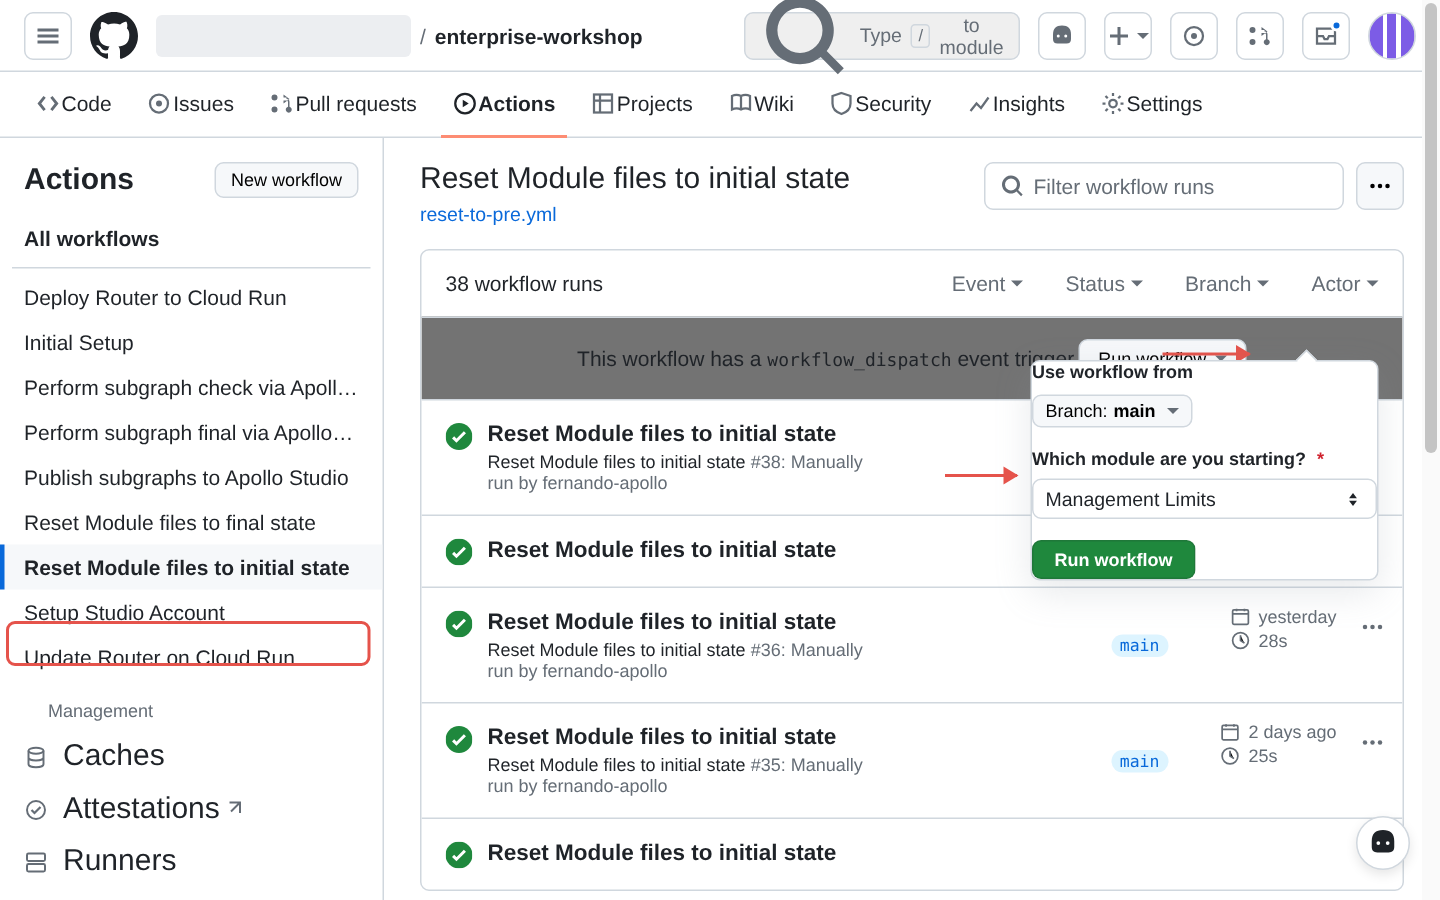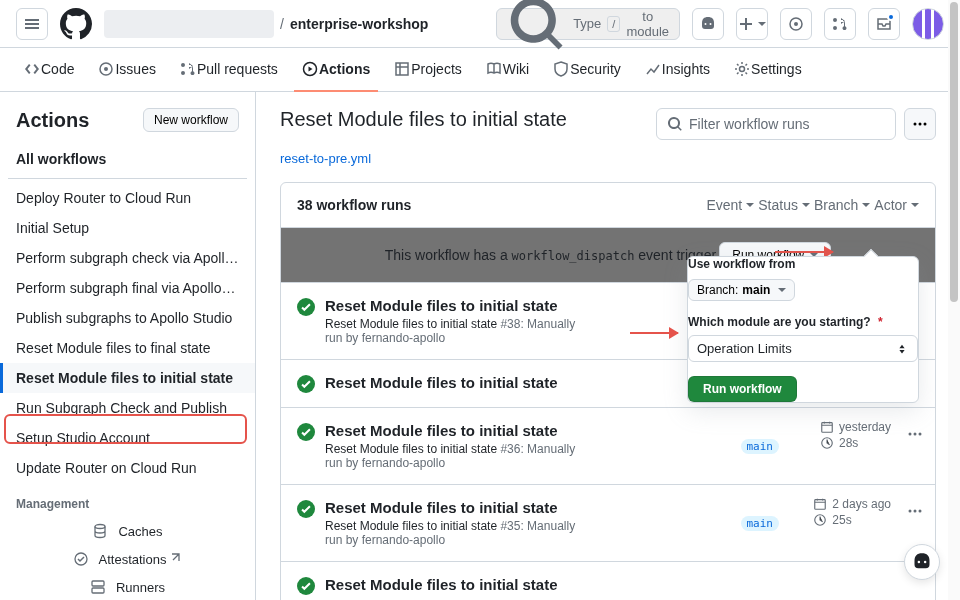--- a/index.html
+++ b/index.html
@@ -31,36 +31,36 @@
 .main{display:flex;height:508px}
 .sidebar{width:256px;border-right:1px solid #d0d7de;padding:16px 0;overflow:hidden}
 .side-head{display:flex;align-items:center;justify-content:space-between;padding:0 16px 12px}
 .side-head h2{font-size:20px;font-weight:600}
 .new-wf-btn{border:1px solid #d0d7de;background:#f6f8fa;border-radius:6px;padding:4px 10px;font-size:12px;font-weight:500}
 .wf-item{padding:7px 16px;font-size:14px;color:#1f2328;white-space:nowrap;overflow:hidden;text-overflow:ellipsis;cursor:pointer}
 .wf-item.bold{font-weight:600}
 .wf-divider{height:1px;background:#d0d7de;margin:4px 8px}
 .wf-item.selected{background:#f6f8fa;border-left:3px solid #0969da;padding-left:13px;font-weight:600;position:relative}
 .select-ring{position:absolute;left:4px;right:8px;top:322px;height:30px;border:2px solid #e5534b;border-radius:6px;pointer-events:none}
-.mgmt-label{font-size:12px;color:#656d76;font-weight:700;padding:14px 16px 6px}
-.mgmt-item{display:flex;align-items:center;justify-content:center;padding:6px 16px;font-size:13px}
+.mgmt-label{font-size:12px;color:#656d76;font-weight:400;padding:14px 32px 6px}
+.mgmt-item{display:flex;align-items:center;justify-content:flex-start;padding:6px 16px;font-size:20px}
 .mgmt-item svg{width:16px;height:16px;color:#656d76}
 .mgmt-left{display:flex;align-items:center;gap:10px}
 
 .content{flex:1;padding:16px 24px;overflow:hidden;position:relative}
 .chead{display:flex;align-items:flex-start;justify-content:space-between;gap:12px}
 .ctitle{font-size:20px;font-weight:400}
-.cfile{color:#0969da;font-size:13px;margin-top:20px;display:inline-block}
+.cfile{color:#0969da;font-size:13px;margin-top:4px;display:inline-block}
 .filter-runs{display:flex;align-items:center;gap:6px;border:1px solid #d0d7de;border-radius:6px;height:32px;padding:0 10px;width:240px;color:#656d76}
 .kebab-btn{width:32px;height:32px;border:1px solid #d0d7de;border-radius:6px;display:flex;align-items:center;justify-content:center;background:#f6f8fa}
 
 .runs-box{border:1px solid #d0d7de;border-radius:6px;margin-top:16px;overflow:hidden}
 .runs-head{display:flex;align-items:center;justify-content:space-between;padding:14px 16px;font-size:14px}
-.runs-head strong{font-weight:700}
-.filter-group{display:flex;gap:4px;color:#656d76;font-size:14px}
+.runs-head strong{font-weight:400}
+.filter-group{display:flex;gap:28px;color:#656d76;font-size:14px}
 .filter-group span{display:flex;align-items:center;gap:4px;cursor:pointer}
 .caret{width:0;height:0;border-left:4px solid transparent;border-right:4px solid transparent;border-top:4px solid #656d76}
 
 .dispatch-row{background:#737373;padding:14px 16px;display:flex;align-items:center;justify-content:center;border-top:1px solid #d0d7de;font-size:14px;position:relative}
 .code{font-family:ui-monospace,Menlo,monospace;font-size:12px}
 .run-wf-btn{border:1px solid #d0d7de;background:#f6f8fa;border-radius:6px;padding:5px 12px;font-size:12px;font-weight:500;display:flex;align-items:center;gap:6px}
 
 .run-row{display:flex;align-items:flex-start;gap:10px;padding:14px 16px;border-top:1px solid #d0d7de;position:relative}
 .check{width:18px;height:18px;flex-shrink:0;margin-top:1px}
 .run-main{flex:1;min-width:0}
@@ -304,21 +304,20 @@
     </div>
     <div class="wf-item bold">All workflows</div>
     <div class="wf-divider"></div>
     <div class="wf-item">Deploy Router to Cloud Run</div>
     <div class="wf-item">Initial Setup</div>
     <div class="wf-item">Perform subgraph check via Apollo …</div>
     <div class="wf-item">Perform subgraph final via Apollo…</div>
     <div class="wf-item">Publish subgraphs to Apollo Studio</div>
     <div class="wf-item">Reset Module files to final state</div>
     <div class="wf-item selected">Reset Module files to initial state</div>
-    <div class="wf-item">Run Subgraph Check and Publish</div>
     <div class="wf-item">Setup Studio Account</div>
     <div class="wf-item">Update Router on Cloud Run</div>
     <div class="mgmt-label">Management</div>
     <a class="mgmt-item">
         <span class="mgmt-left">
           <svg>
             <use href="#i-db"></use>
           </svg>
           <span>Caches</span>
         </span>
@@ -402,21 +401,21 @@
         <div class="popover">
           <div class="pop-tip"></div>
           <div class="pop-label">Use workflow from</div>
           <button class="pop-branch">
               <span>Branch:</span> 
               <strong>main</strong>
               <span class="caret" style="margin-left:4px"></span>
             </button>
           <div class="pop-q"><span>Which module are you starting?</span> <span class="req">*</span></div>
           <div class="pop-select">
-              <span>Operation Limits</span>
+              <span>Management Limits</span>
               <svg width="14" height="14">
                 <use href="#i-updown"></use>
               </svg>
             </div>
           <button class="pop-run">Run workflow</button>
           <div class="arrow arrow2"></div>
         </div>
       </div>
 
       <div id="runs-container">

